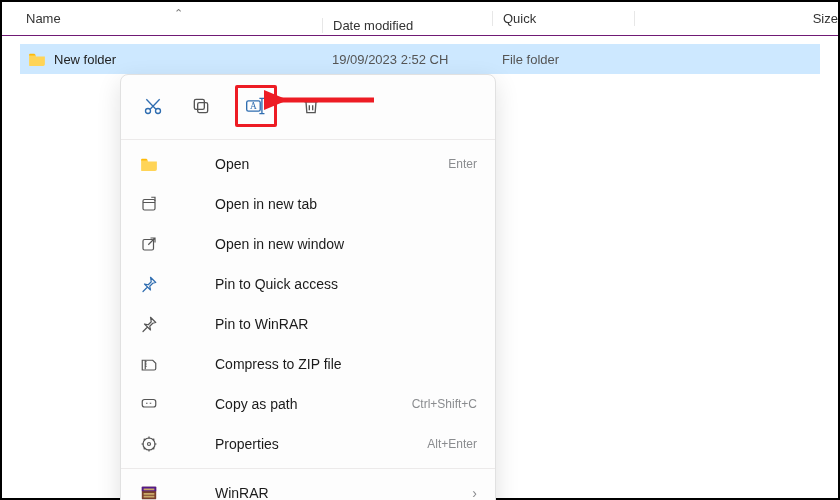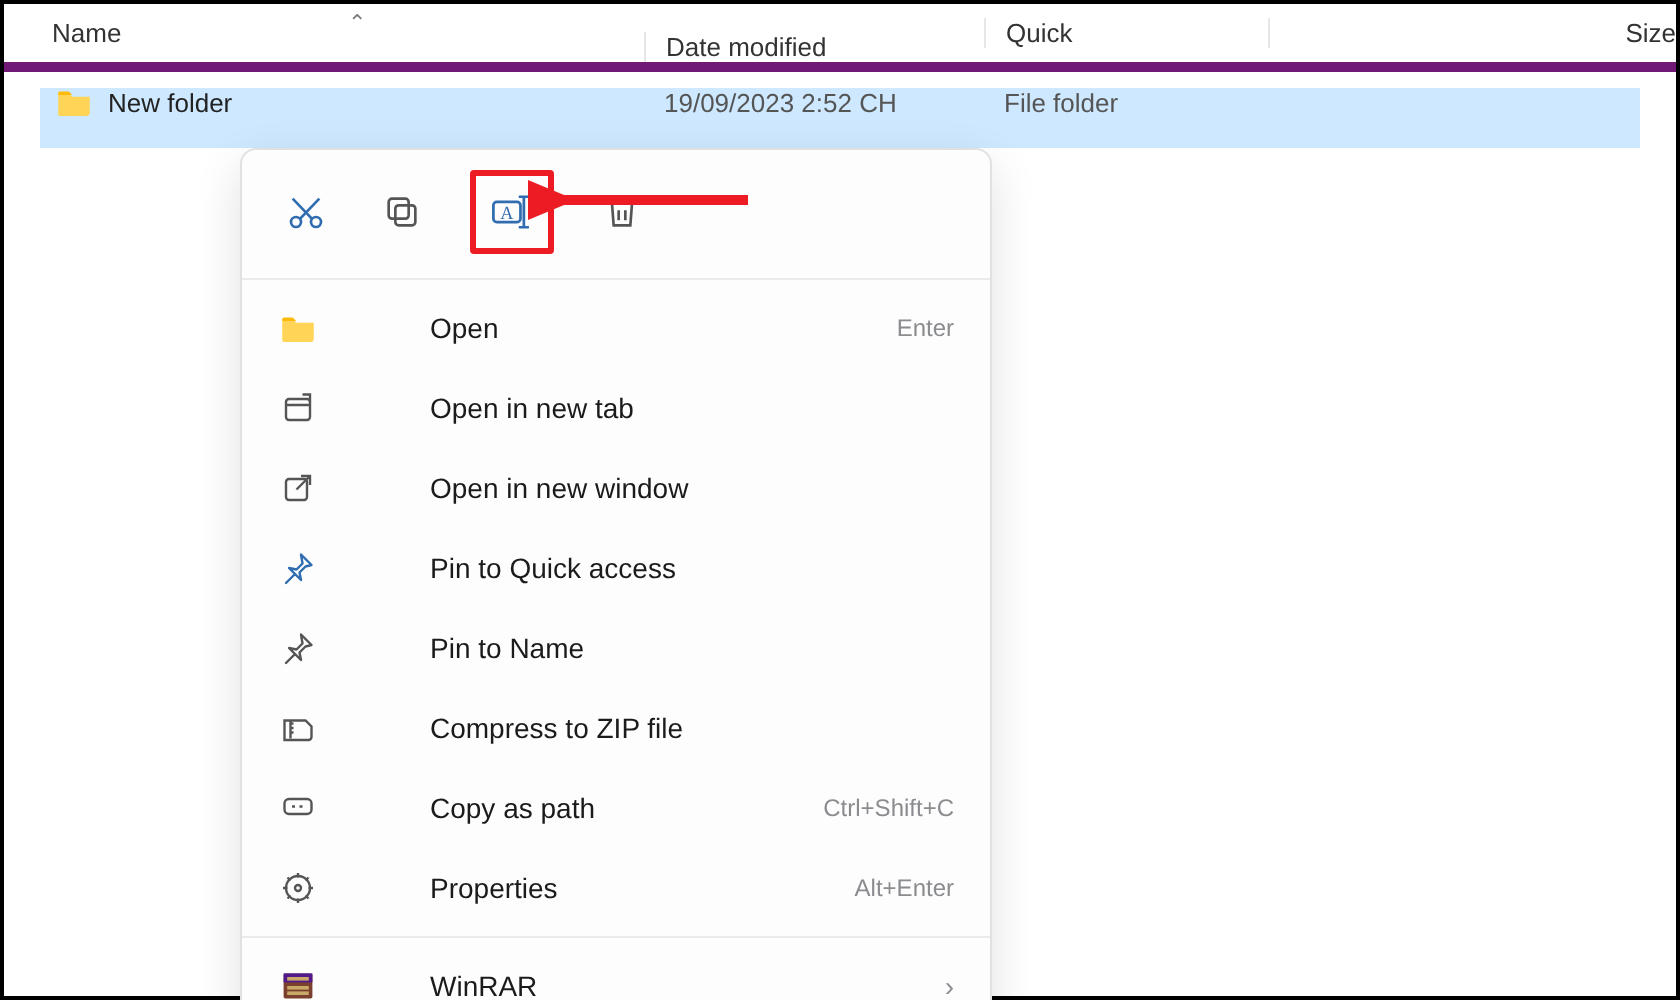--- a/index.html
+++ b/index.html
@@ -1,28 +1,28 @@
 <!DOCTYPE html>
 <html><head>
 <meta charset="utf-8">
 <style>
   * { box-sizing: border-box; margin: 0; padding: 0; }
   body { font-family: "Segoe UI", Arial, sans-serif; font-size: 13px; color: #222; background: #fff; width: 840px; height: 500px; position: relative; overflow: hidden; }
   .frame { position: absolute; inset: 0; border: 2px solid #000; }
 
   
-  .headers { display: flex; align-items: center; height: 34px; border-bottom: 5px solid #701a75; padding-left: 24px; color: #333; }
+  .headers { display: flex; align-items: center; height: 34px; border-bottom: 1px solid #701a75; padding-left: 24px; color: #333; }
   .col-name { flex: 0 0 296px; position: relative; }
   .col-date { flex: 0 0 170px; border-left: 1px solid #e7e7e7; padding-left: 10px; margin-top: 14px; }
   .col-type { flex: 0 0 142px; border-left: 1px solid #e7e7e7; padding-left: 10px; }
   .col-size { flex: 1; border-left: 1px solid #e7e7e7; padding-left: 10px; text-align: right; }
   .sort-caret { position: absolute; top: -4px; left: 148px; font-size: 11px; color: #7a7a7a; }
 
   
-  .row { display: flex; align-items: flex-start; height: 30px; background: #cde8ff; margin: 8px 18px 16px 18px; border-radius: 0; padding-left: 8px; }
+  .row { display: flex; align-items: center; height: 30px; background: #cde8ff; margin: 8px 18px 16px 18px; border-radius: 0; padding-left: 8px; }
   .row .folder-ico { width: 18px; height: 14px; margin-right: 8px; }
   .row .file-name { flex: 0 0 278px; }
   .row .file-date { flex: 0 0 170px; color: #555; }
   .row .file-type { flex: 0 0 142px; color: #555; }
 
   
   .menu { position: absolute; left: 118px; top: 72px; width: 376px; background: #fdfdfd; border: 1px solid #e1e1e1; border-radius: 8px; box-shadow: 0 8px 24px rgba(0,0,0,.12); padding-bottom: 4px; }
   .menu-top { display: flex; align-items: center; gap: 20px; padding: 10px 14px 8px 18px; }
   .icon-btn { width: 28px; height: 28px; display: flex; align-items: center; justify-content: center; color: #2f6db0; }
   .icon-btn.gray { color: #555; }
@@ -137,21 +137,21 @@
         </span>
       <span class="mi-label">Pin to Quick access</span>
     </div>
 
     <div class="menu-item">
       <span class="mi-ico">
           <svg width="18" height="18" viewBox="0 0 24 24" fill="none" stroke="#555" stroke-width="1.6">
             <path d="M14 3l7 7-4 1-4 4 1 5-4-4-6 6 6-6-4-4 5 1 4-4z" stroke-linejoin="round"></path>
           </svg>
         </span>
-      <span class="mi-label">Pin to Name</span>
+      <span class="mi-label">Pin to WinRAR</span>
     </div>
 
     <div class="menu-item">
       <span class="mi-ico">
           <svg width="18" height="18" viewBox="0 0 24 24" fill="none" stroke="#555" stroke-width="1.6">
             <path d="M3 7h14l4 4v7a2 2 0 0 1-2 2H3z"></path>
             <path d="M7 7v12M7 9h2M7 12h2M7 15h2"></path>
           </svg>
         </span>
       <span class="mi-label">Compress to ZIP file</span>

